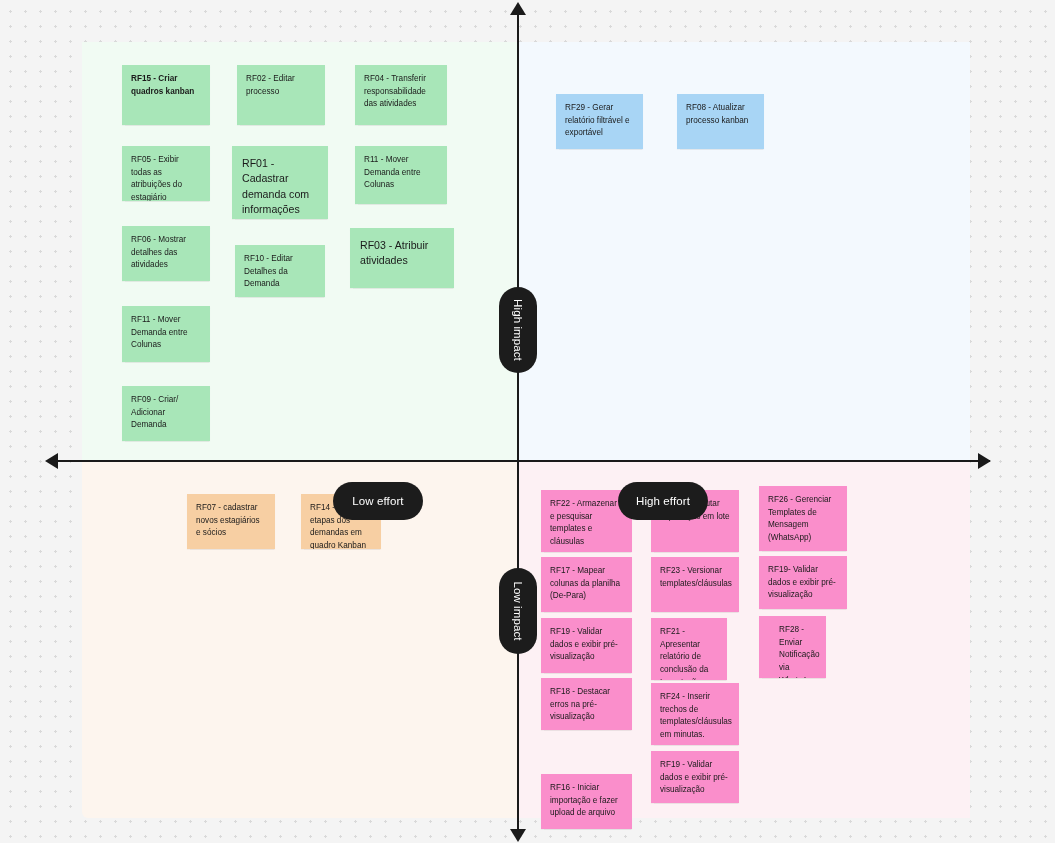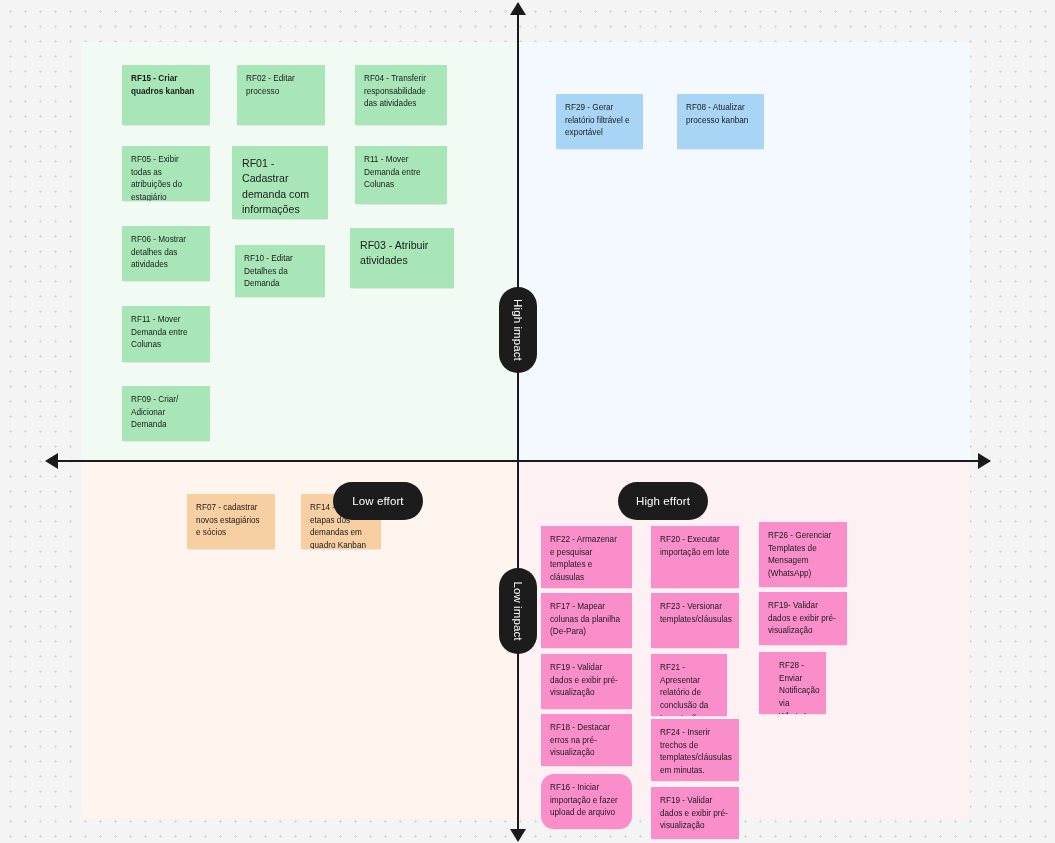--- a/index.html
+++ b/index.html
@@ -88,21 +88,21 @@
     font-size: 8.2px;
     line-height: 1.55;
     color: #1a1a1a;
     overflow: hidden;
     box-shadow: 0 0.5px 1px rgba(0,0,0,0.07);
   }
   .card.big { font-size: 10.6px; line-height: 1.45; padding: 10px 10px 8px 10px; }
   .c-green  { background: #a8e6b8; }
   .c-blue   { background: #a8d5f5; }
   .c-orange { background: #f7cfa3; }
-  .c-pink   { background: #fa8ecb; margin-top: 36px; }
+  .c-pink   { background: #fa8ecb; }
 </style>
 </head>
 <body>
 
 <div id="board">
 
   <div class="quad quad-tl"></div>
   <div class="quad quad-tr"></div>
   <div class="quad quad-bl"></div>
   <div class="quad quad-br"></div>
@@ -134,21 +134,21 @@
       <div class="card c-pink" style="left: 651px; top: 490px; width: 88px; height: 62px;">RF20 - Executar importação em lote</div>
       <div class="card c-pink" style="left: 759px; top: 486px; width: 88px; height: 65px;">RF26 - Gerenciar Templates de Mensagem (WhatsApp)</div>
       <div class="card c-pink" style="left: 541px; top: 557px; width: 91px; height: 55px;">RF17 - Mapear colunas da planilha (De-Para)</div>
       <div class="card c-pink" style="left: 651px; top: 557px; width: 88px; height: 55px;">RF23 - Versionar templates/cláusulas</div>
       <div class="card c-pink" style="left: 759px; top: 556px; width: 88px; height: 53px;">RF19- Validar dados e exibir pré-visualização</div>
       <div class="card c-pink" style="left: 541px; top: 618px; width: 91px; height: 55px;">RF19 - Validar dados e exibir pré-visualização</div>
       <div class="card c-pink" style="left: 651px; top: 618px; width: 76px; height: 62px;">RF21 - Apresentar relatório de conclusão da Importação</div>
       <div class="card c-pink" style="left: 759px; top: 616px; width: 67px; height: 62px; padding-left: 20px;">RF28 - Enviar Notificação via WhatsApp na Conclusão</div>
       <div class="card c-pink" style="left: 541px; top: 678px; width: 91px; height: 52px;">RF18 - Destacar erros na pré-visualização</div>
       <div class="card c-pink" style="left: 651px; top: 683px; width: 88px; height: 62px;">RF24 - Inserir trechos de templates/cláusulas em minutas.</div>
-      <div class="card c-pink" style="left: 541px; top: 738px; width: 91px; height: 55px; border-radius: 13px;">RF16 - Iniciar importação e fazer upload de arquivo</div>
+      <div class="card c-pink" style="left: 541px; top: 774px; width: 91px; height: 55px;">RF16 - Iniciar importação e fazer upload de arquivo</div>
       <div class="card c-pink" style="left: 651px; top: 751px; width: 88px; height: 52px;">RF19 - Validar dados e exibir pré-visualização</div>
     </div>
 
   <div class="pill pill-h pill-low-effort">
     <span>Low effort</span>
   </div>
   <div class="pill pill-h pill-high-effort">
     <span>High effort</span>
   </div>
   <div class="pill pill-v pill-high-impact">

